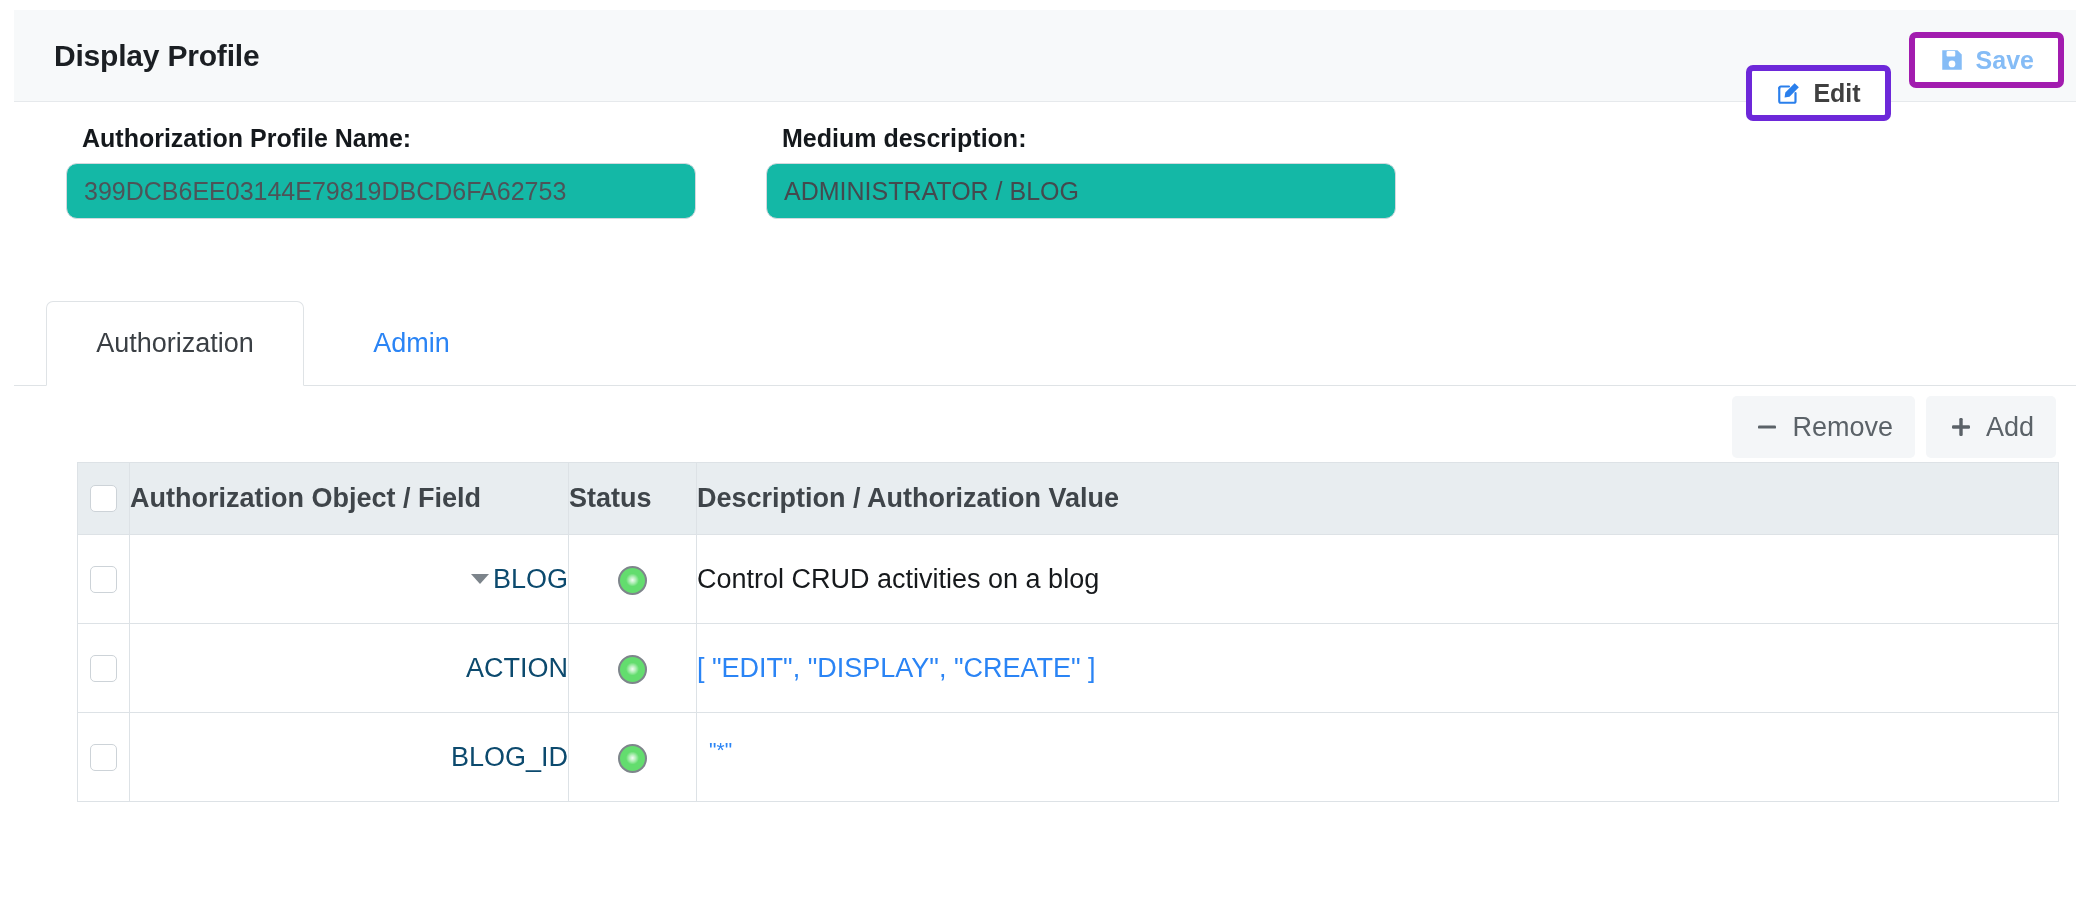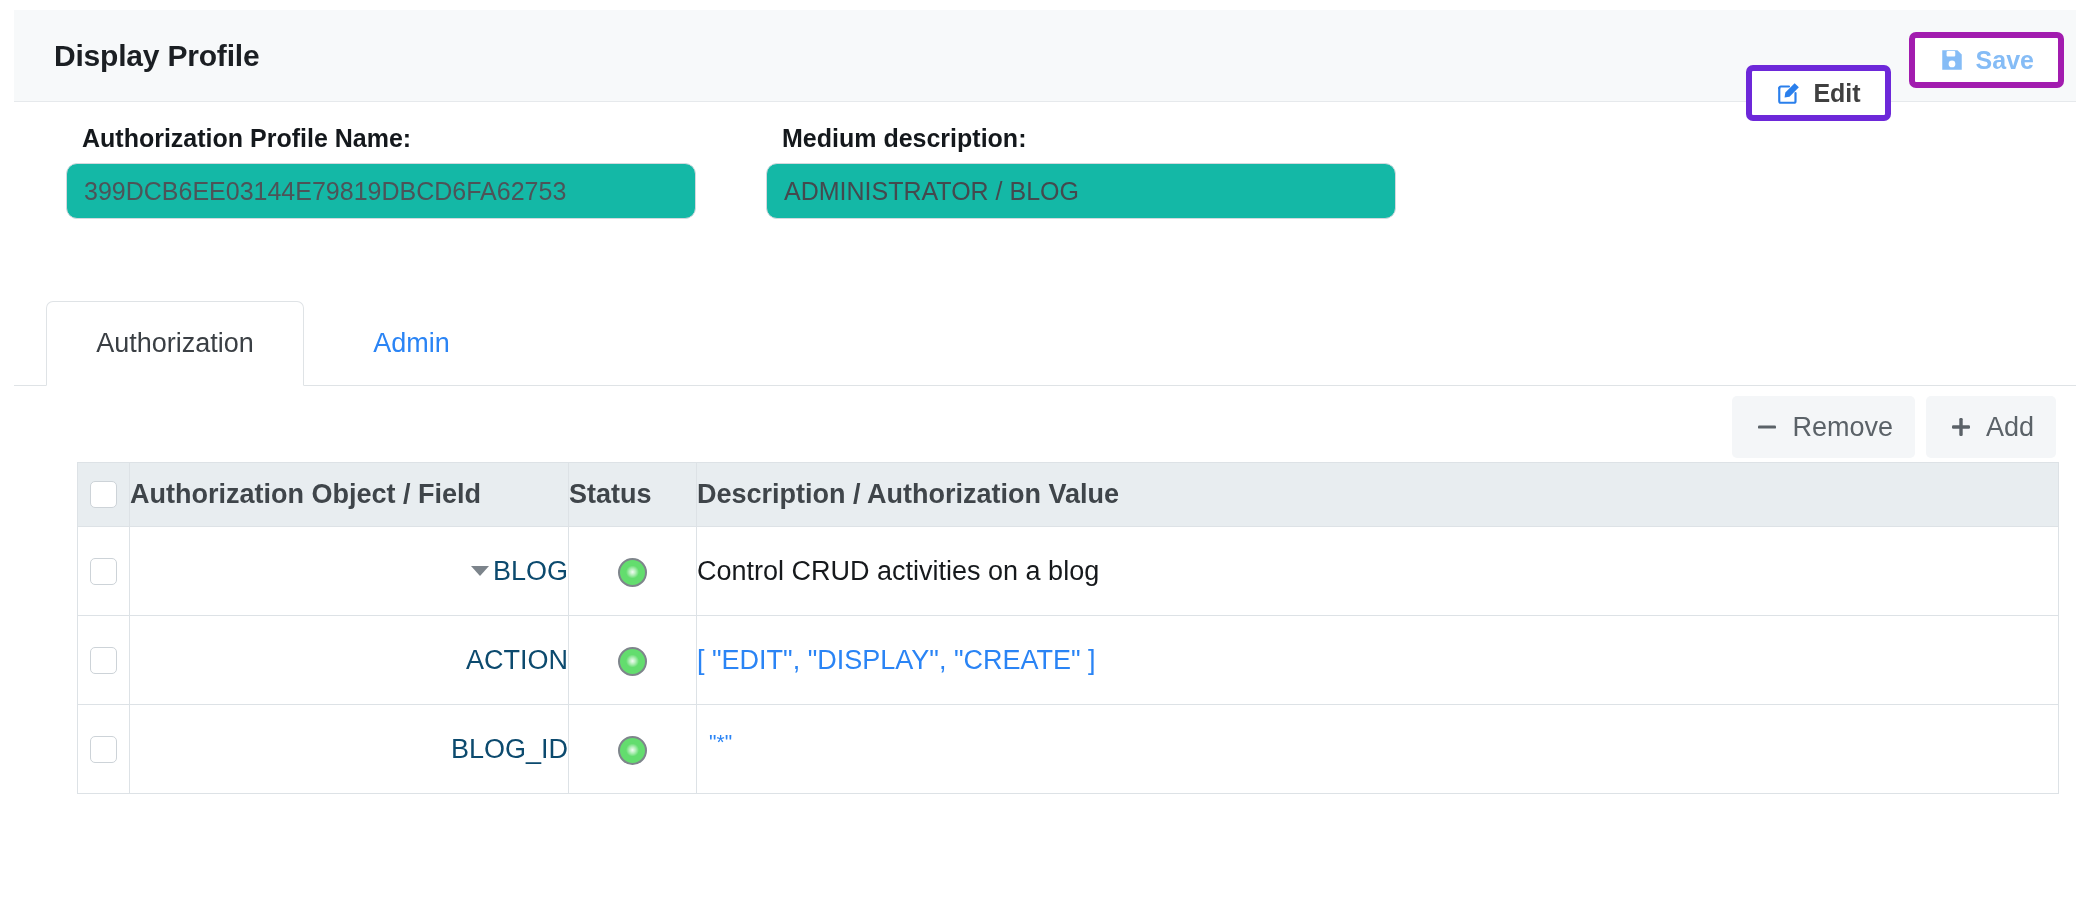--- a/index.html
+++ b/index.html
@@ -206,21 +206,21 @@
     font-size: 27px;
   }
   #auth-table th, #auth-table td {
     border: 1px solid #dde2e6;
     padding: 0;
     vertical-align: middle;
     box-sizing: border-box;
   }
   #auth-table thead th {
     background: #e8edf0;
-    height: 64px;
+    height: 72px;
     color: #3f454a;
     font-weight: bold;
     text-align: left;
   }
   #auth-table tbody td {
     background: #ffffff;
     height: 89px;
   }
   .col-check { width: 52px; }
   .col-object { width: 439px; }

